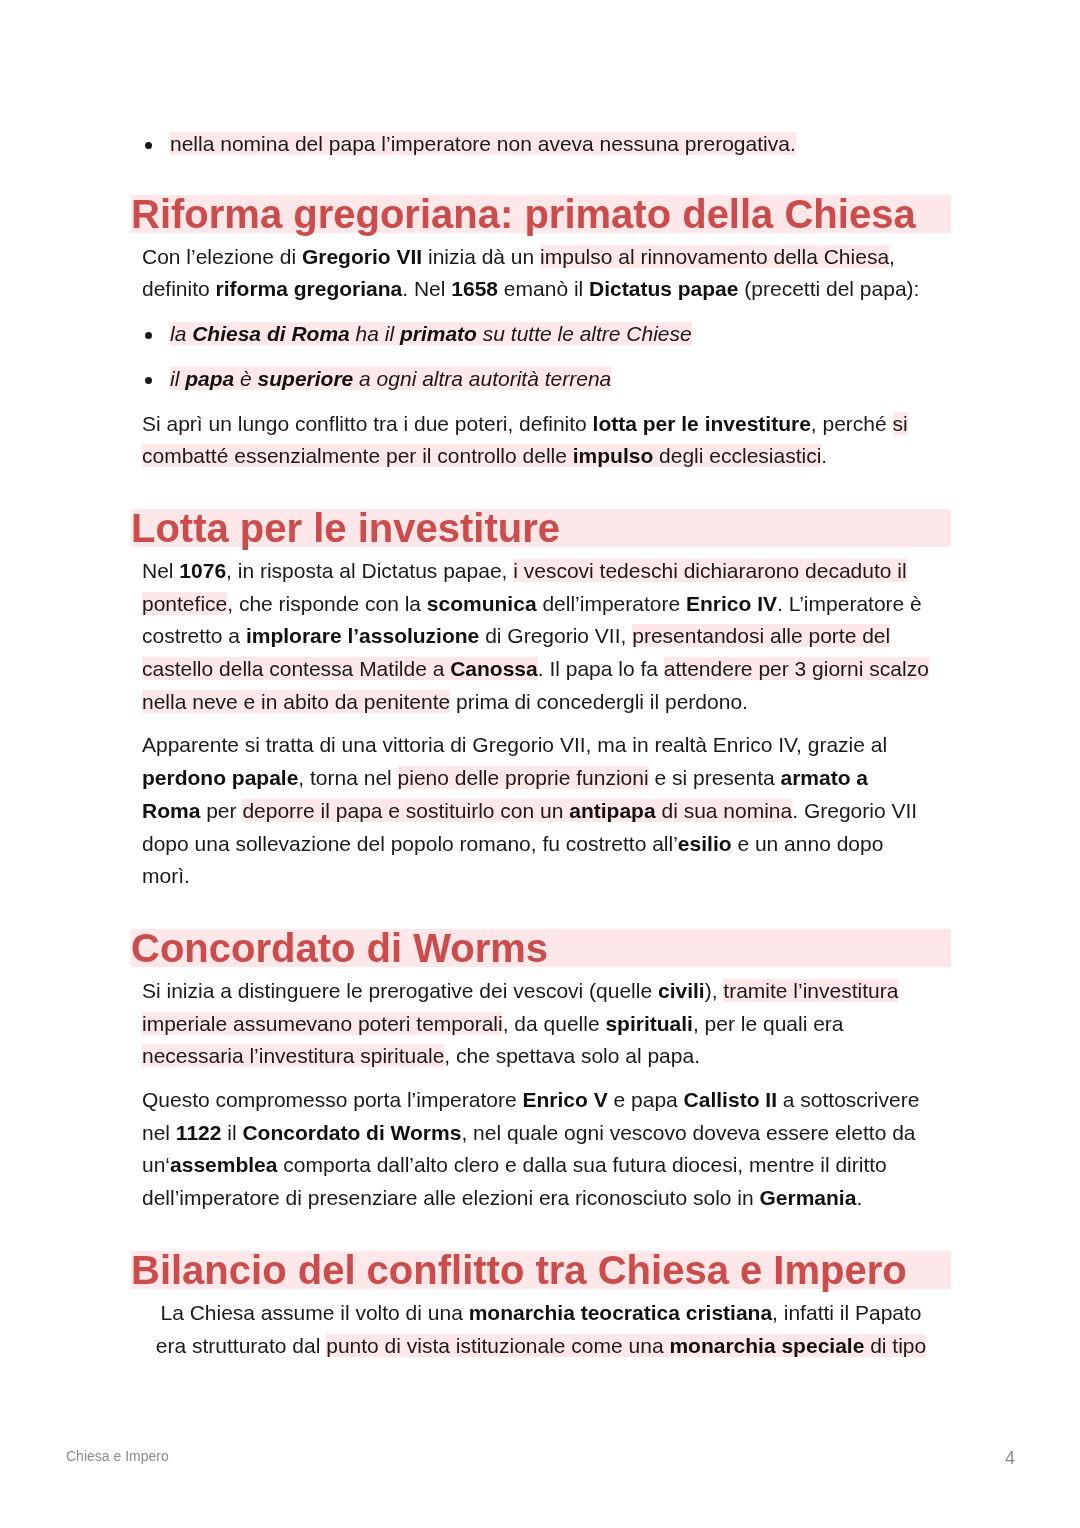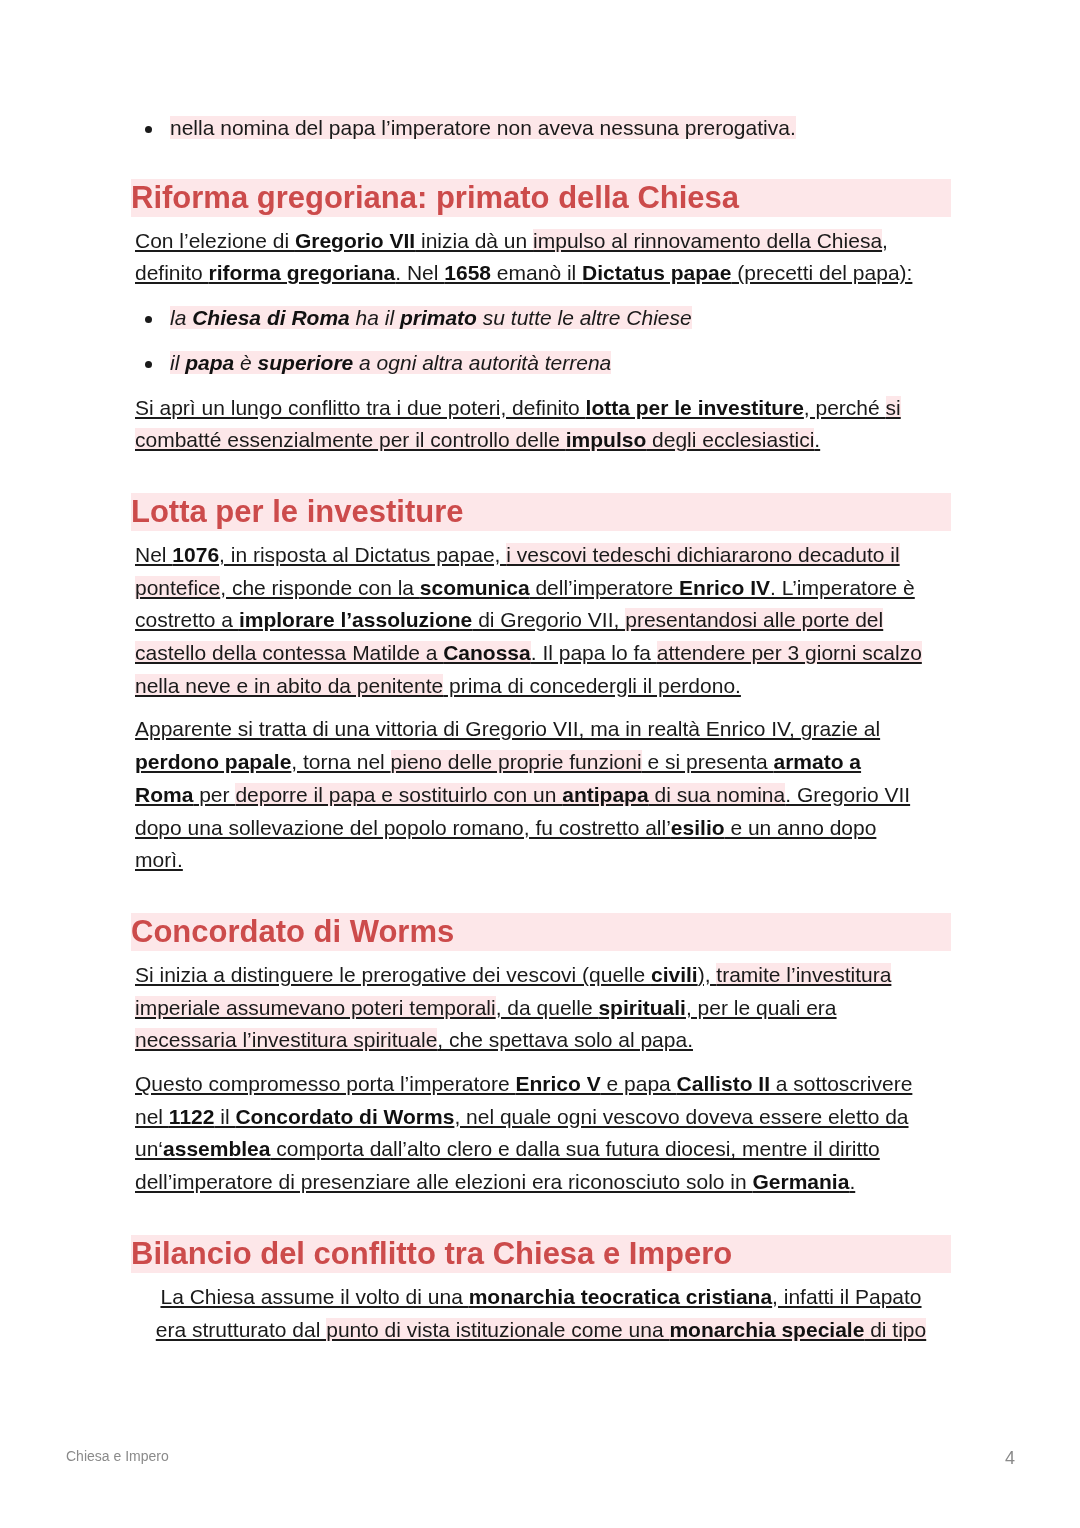--- a/index.html
+++ b/index.html
@@ -1,25 +1,25 @@
 <!DOCTYPE html>
 <html><head>
   <meta charset="utf-8">
   <style>
     html, body { margin: 0; padding: 0; background: #ffffff; }
     body {
       width: 1080px; height: 1528px; position: relative; overflow: hidden;
       font-family: "Liberation Sans", sans-serif; color: #1a1a1a;
     }
-    .page { position: absolute; left: 131px; top: 112px; width: 820px; }
-    .p { font-size: 21px; line-height: 32.7px; margin: 4px; text-decoration: underline; }
+    .page { position: absolute; left: 131px; top: 128px; width: 820px; }
+    .p { font-size: 21px; line-height: 32.7px; margin: 11px; }
     .hl { background: #fde7e9; }
     b { font-weight: bold; color: #111; }
     .h2 {
-      font-size: 31px; font-weight: bold; color: #cc4b4b;
+      font-size: 40px; font-weight: bold; color: #cc4b4b;
       background: #fde7e9; line-height: 38px; height: 38px;
       padding-left: 0; margin: 0; white-space: nowrap;
     }
     ul { list-style: none; margin: 0; padding: 0; }
     ul li { position: relative; padding-left: 39px; font-size: 21px; line-height: 32.7px; }
     ul li::before {
       content: ""; position: absolute; left: 14px; top: 14px;
       width: 7px; height: 7px; border-radius: 50%; background: #1a1a1a;
     }
     .footer-left {

